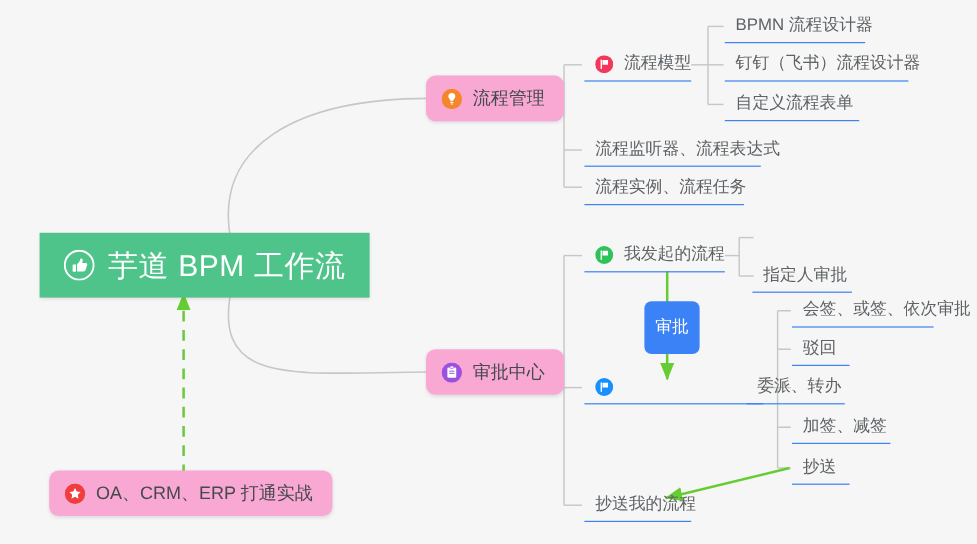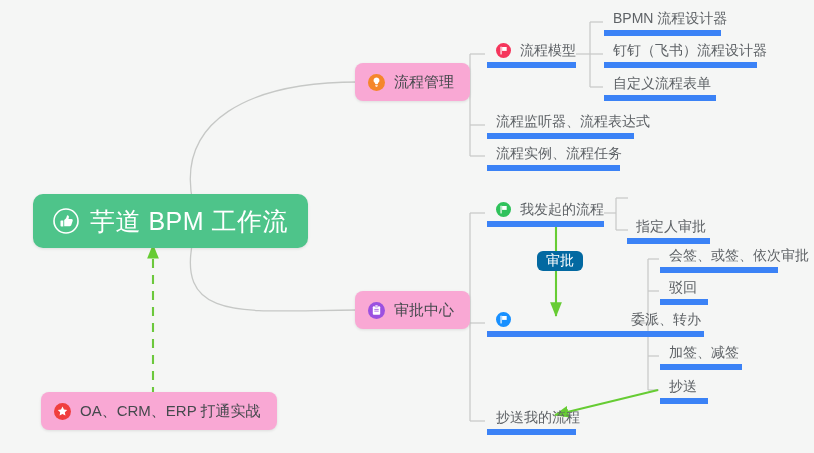--- a/index.html
+++ b/index.html
@@ -33,21 +33,21 @@
     position: absolute;
     box-sizing: border-box;
     display: flex;
     align-items: center;
     white-space: nowrap;
   }
 
   
   .root-node {
     background: #4ec48a;
-    border-radius: 10px;
+    border-radius: 0;
     padding: 4px 20px;
     height: 54px;
     box-shadow: 0 1px 3px rgba(0,0,0,0.10);
   }
   .root-label {
     color: #ffffff;
     font-size: 25px;
     letter-spacing: 0.5px;
     margin-left: 11px;
   }
@@ -61,37 +61,37 @@
     box-shadow: 0 1px 3px rgba(0,0,0,0.10);
   }
   .card-label {
     color: #45494d;
     font-size: 15px;
     margin-left: 9px;
   }
 
   
   .line-node {
-    border-bottom: 6px solid #3b82f6;
+    border-bottom: 1px solid #3b82f6;
     height: 29px;
     padding: 0 10px 0 9px;
   }
   .line-label {
     color: #5e6266;
     font-size: 14px;
   }
   .line-node .line-label.with-icon {
     margin-left: 9px;
   }
 
   
   .tag-node {
-    background: #0369a1;
+    background: #3b82f6;
     border-radius: 6px;
-    height: 20px;
+    height: 44px;
     padding: 0 9px;
     justify-content: center;
   }
   .tag-label {
     color: #ffffff;
     font-size: 14px;
   }
 
   
   .icon {

